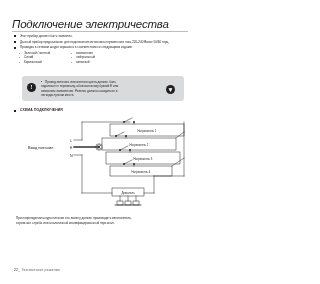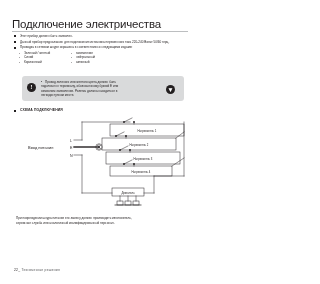--- a/index.html
+++ b/index.html
@@ -25,20 +25,21 @@
   
   .title {
     position: absolute;
     left: 12px;
     top: 18px;
     font-size: 11.5px;
     font-weight: 400;
     letter-spacing: -0.2px;
     color: #231f20;
     white-space: nowrap;
+    font-style: italic;
   }
   .title-rule {
     position: absolute;
     left: 12px;
     top: 31px;
     width: 176px;
     height: 1px;
     background: #bcbec0;
   }
 

